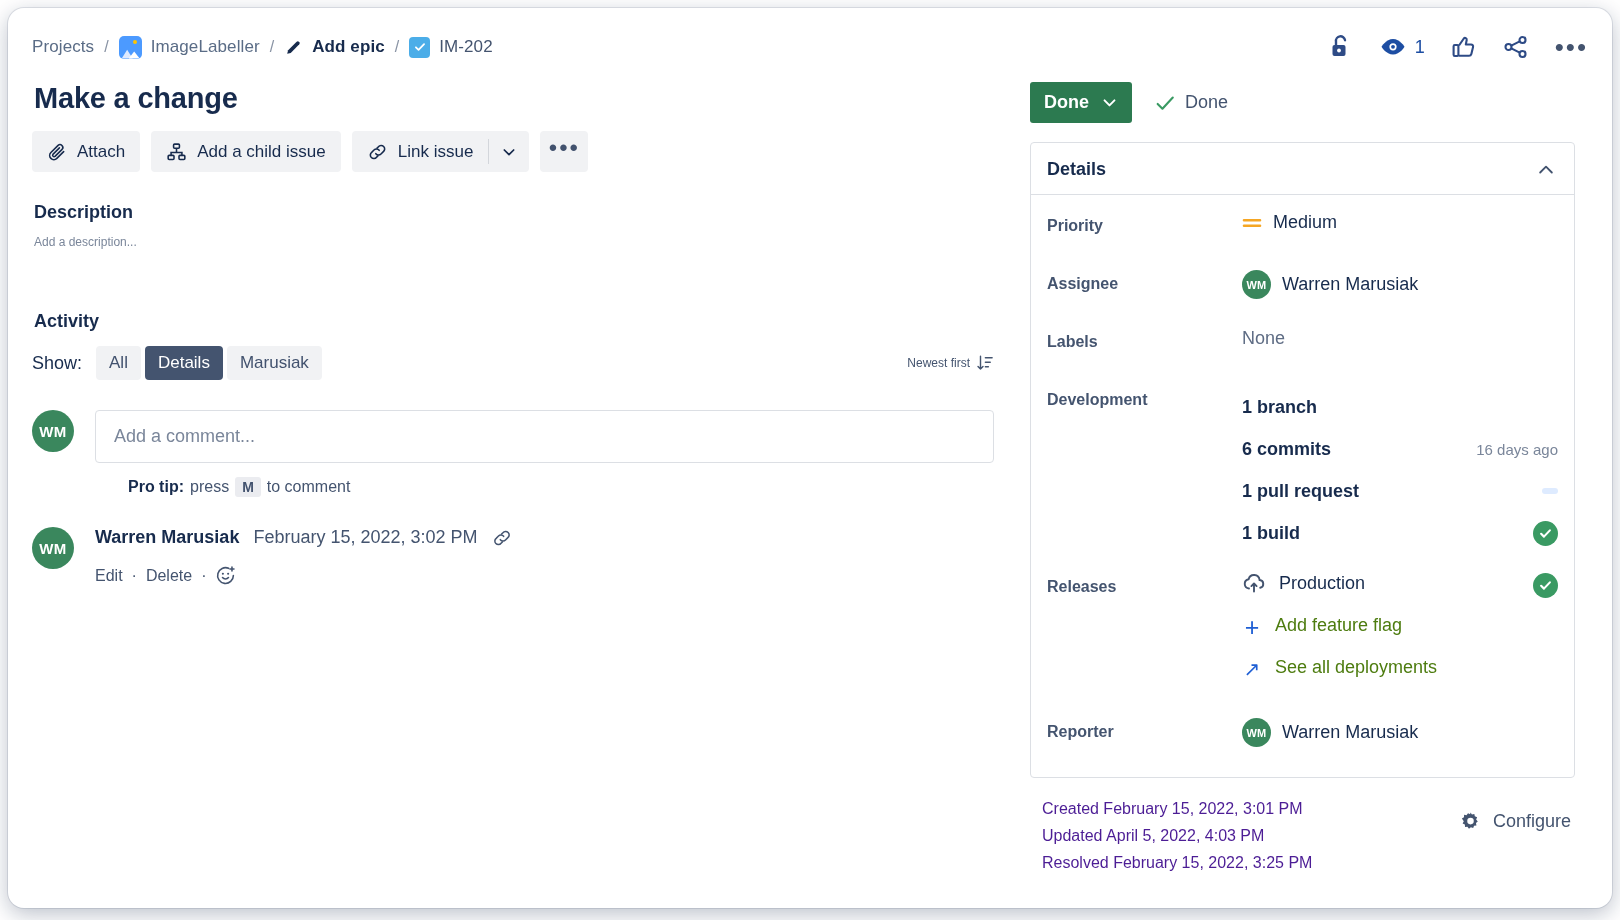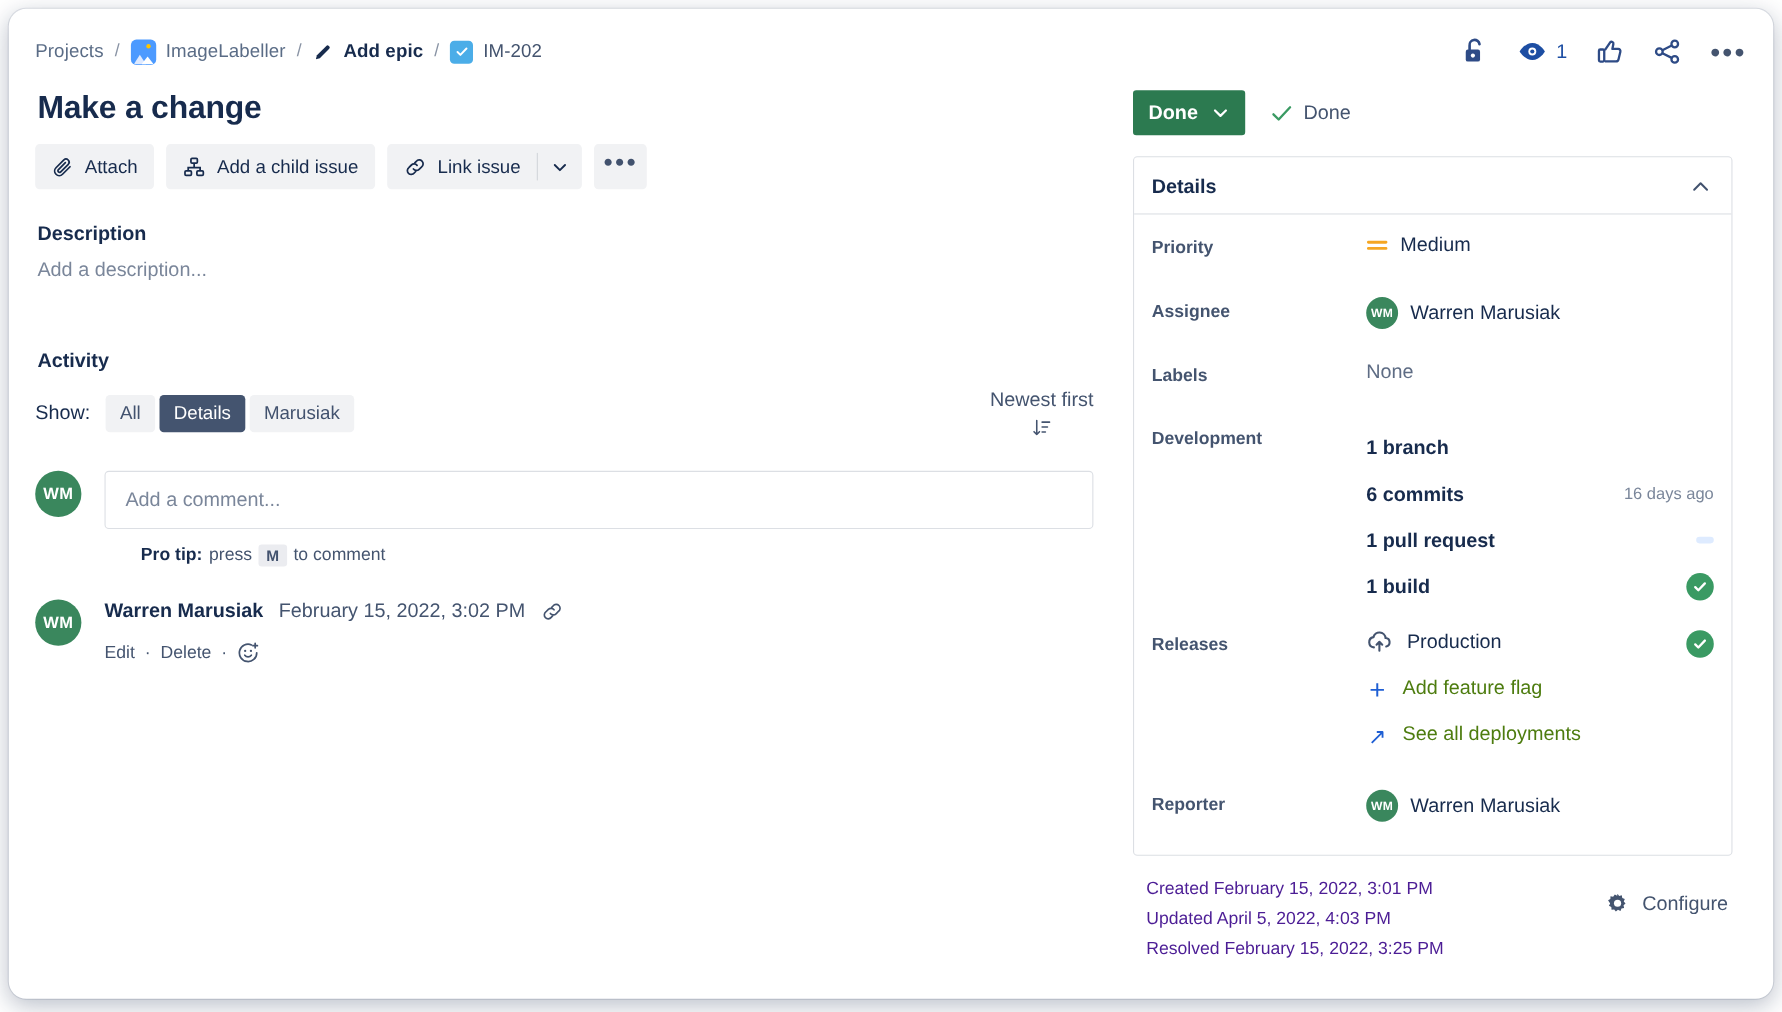--- a/index.html
+++ b/index.html
@@ -94,34 +94,34 @@
     background: transparent; border: none; cursor: pointer; border-radius: 0 4px 4px 0;
   }
   .more-btn {
     width: 48px; height: 41px; background: #f1f2f4; border: none; border-radius: 4px;
     display:flex; align-items:center; justify-content:center; cursor:pointer;
     font-size: 24px; color: #42526e; letter-spacing: 2px; padding-bottom: 8px;
   }
 
   .sec-title { font-size: 18px; font-weight: 700; color: #172b4d; margin: 0 0 4px 2px; }
   .desc-block { margin-top: 30px; }
-  .desc-placeholder { font-size: 18px; color: #7a869a; margin-left: 2px; margin-top: 12px; cursor: text; }
+  .desc-placeholder { font-size: 12px; color: #7a869a; margin-left: 2px; margin-top: 12px; cursor: text; }
 
   .activity-block { margin-top: 62px; }
   .show-row { display: flex; align-items: center; margin-top: 14px; }
   .show-label { font-size: 18px; color: #172b4d; margin-right: 14px; }
   .seg {
     height: 34px; padding: 0 13px; border-radius: 4px; border: none;
     background: #f1f2f4; color: #42526e; font-size: 17px; font-family: inherit;
     display: flex; align-items: center; cursor: pointer; margin-right: 4px;
   }
   .seg.active { background: #44546f; color: #ffffff; font-weight: 500; }
   .sort {
     margin-left: auto; display: flex; align-items: center; gap: 6px;
-    font-size: 18px; color: #44546f; cursor: pointer; flex-direction: column;
+    font-size: 12px; color: #44546f; cursor: pointer;
   }
 
   .avatar {
     width: 42px; height: 42px; border-radius: 50%; background: #3a875d;
     color: #ffffff; font-size: 15px; font-weight: 600;
     display: flex; align-items: center; justify-content: center;
     flex: 0 0 auto; letter-spacing: .3px;
   }
   .avatar.sm { width: 29px; height: 29px; font-size: 11px; }
 

